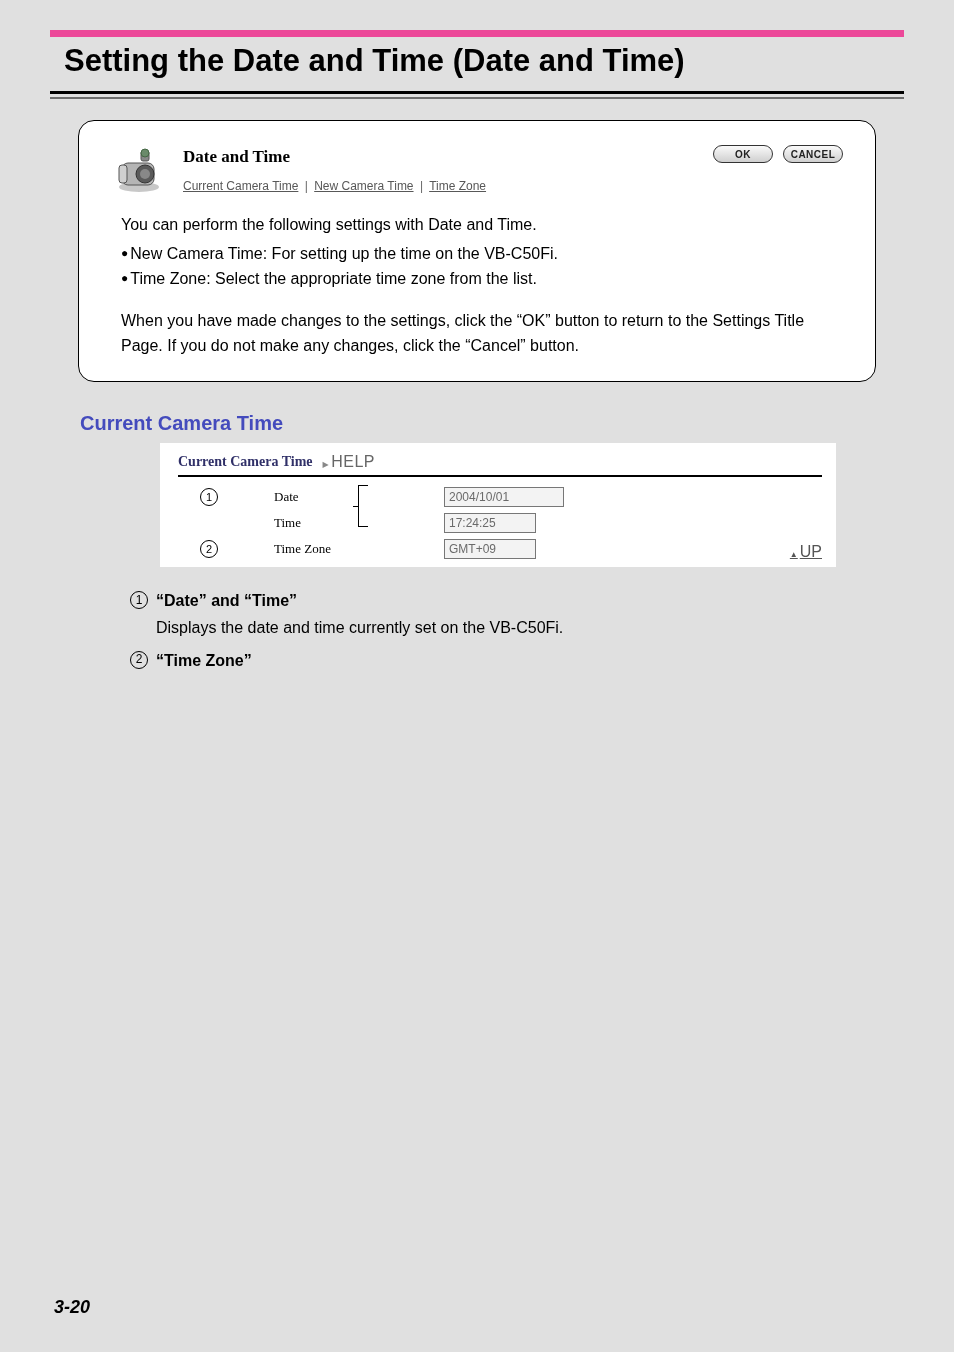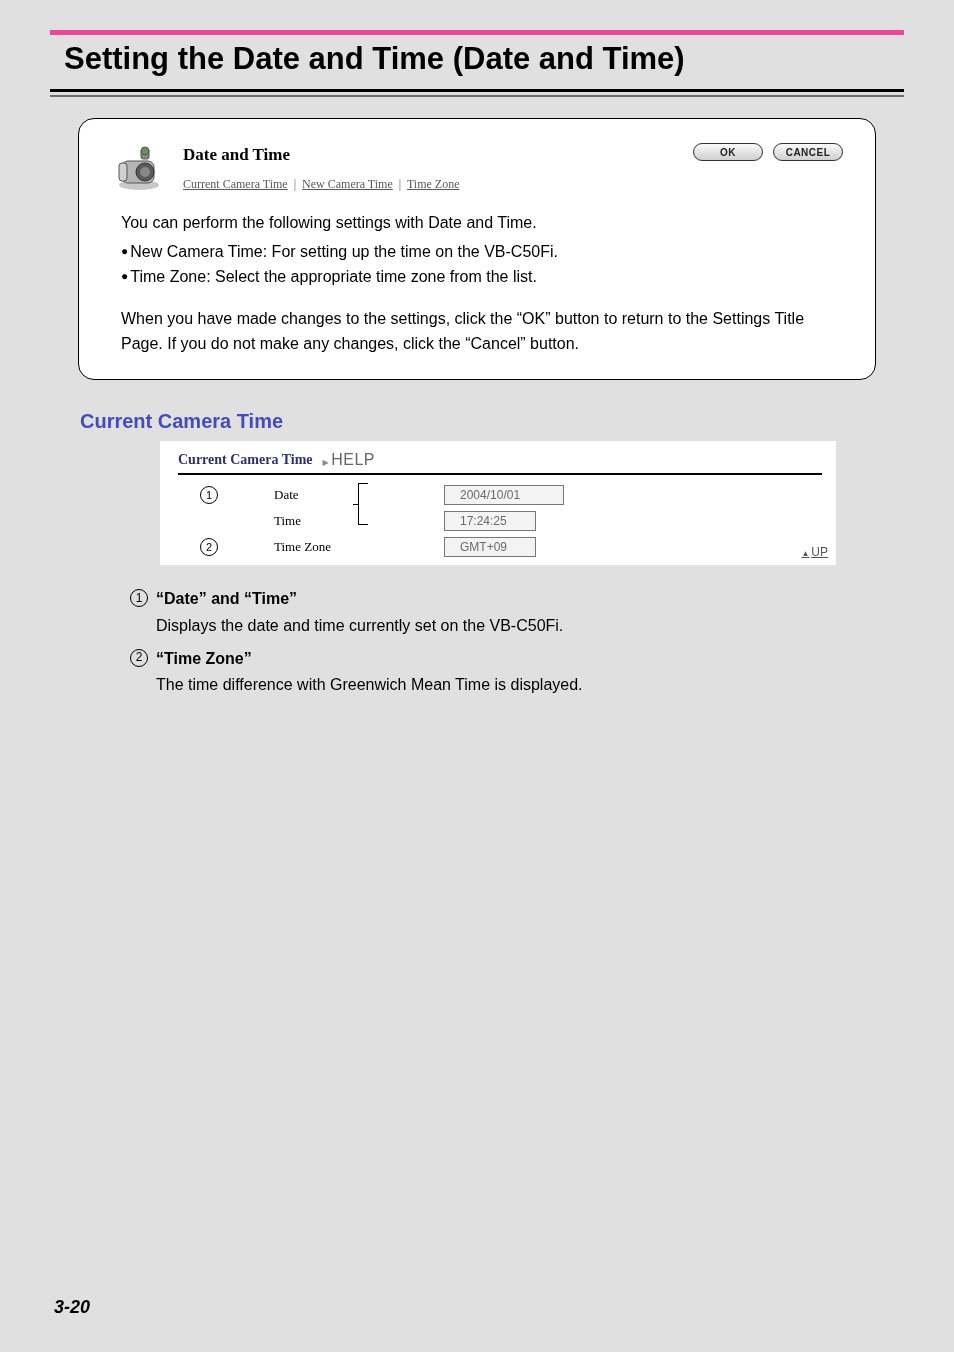--- a/index.html
+++ b/index.html
@@ -10,21 +10,21 @@
     font-family: Arial, Helvetica, sans-serif;
     color: #000;
     position: relative;
     padding: 30px 50px;
   }
   .page-title {
     font-size: 31px;
     font-weight: bold;
     color: #000;
     padding: 6px 0 12px 14px;
-    border-top: 5px solid #ec4899;
+    border-top: 7px solid #ec4899;
   }
   .title-underlines {
     border-top: 3px solid #000;
     height: 2px;
   }
   .title-underlines::after {
     content: "";
     display: block;
     border-top: 2px solid #6d6d6d;
     margin-top: 3px;
@@ -47,29 +47,29 @@
     height: 50px;
   }
   .header-text { flex: 1; }
   .panel-heading {
     font-family: Georgia, "Times New Roman", serif;
     font-weight: bold;
     font-size: 17px;
     margin-bottom: 12px;
   }
   .tab-links {
-    font-family: Liberation Serif, serif;
+    font-family: Liberation Sans, sans-serif;
     font-size: 12px;
     color: #555;
   }
   .tab-link { text-decoration: underline; color: #585858; }
   .tab-sep { margin: 0 3px; color: #666; }
   .header-buttons { display: flex; gap: 10px; align-self: flex-start; }
   .pill-btn {
-    width: 70px;
+    width: 60px;
     height: 18px;
     border-radius: 9px;
     border: 1px solid #333;
     background: linear-gradient(#fafafa, #cfcfcf);
     font-size: 10px;
     font-weight: bold;
     letter-spacing: 0.5px;
     display: flex;
     align-items: center;
     justify-content: center;
@@ -153,29 +153,29 @@
     border-top: 1px solid #000;
   }
   .snap-field {
     width: 120px;
     height: 20px;
     border: 1px solid #777;
     background: #f3f3f3;
     color: #6a6a6a;
     font-size: 12px;
     font-family: Arial, sans-serif;
-    padding: 2px 15px;
+    padding: 2px 4px;
     display: inline-block;
   }
   .snap-field.narrow { width: 92px; }
   .snap-up {
     position: absolute;
-    right: 8px;
+    right: 14px;
     bottom: 6px;
-    font-size: 12px;
+    font-size: 16px;
     color: #555;
     text-decoration: underline;
   }
   .snap-up::before { content: "▲"; font-size: 8px; margin-right: 2px; }
 
   .defs { margin: 22px 0 0 80px; font-size: 16px; line-height: 1.55; }
   .def-row { display: flex; gap: 8px; margin-bottom: 2px; }
   .def-num {
     width: 18px; height: 18px;
     border: 1.4px solid #000;
@@ -272,16 +272,15 @@
   <div class="def-row">
     <div class="def-num">1</div>
     <div class="def-label">“Date” and “Time”</div>
   </div>
   <div class="def-desc">Displays the date and time currently set on the VB-C50Fi.</div>
 
   <div class="def-row">
     <div class="def-num">2</div>
     <div class="def-label">“Time Zone”</div>
   </div>
-  <div class="def-desc">The time difference with Greenwich Mean Time is displayed.</div>
 </div>
 
 <div class="page-num">3-20</div>
 
 </body></html>

